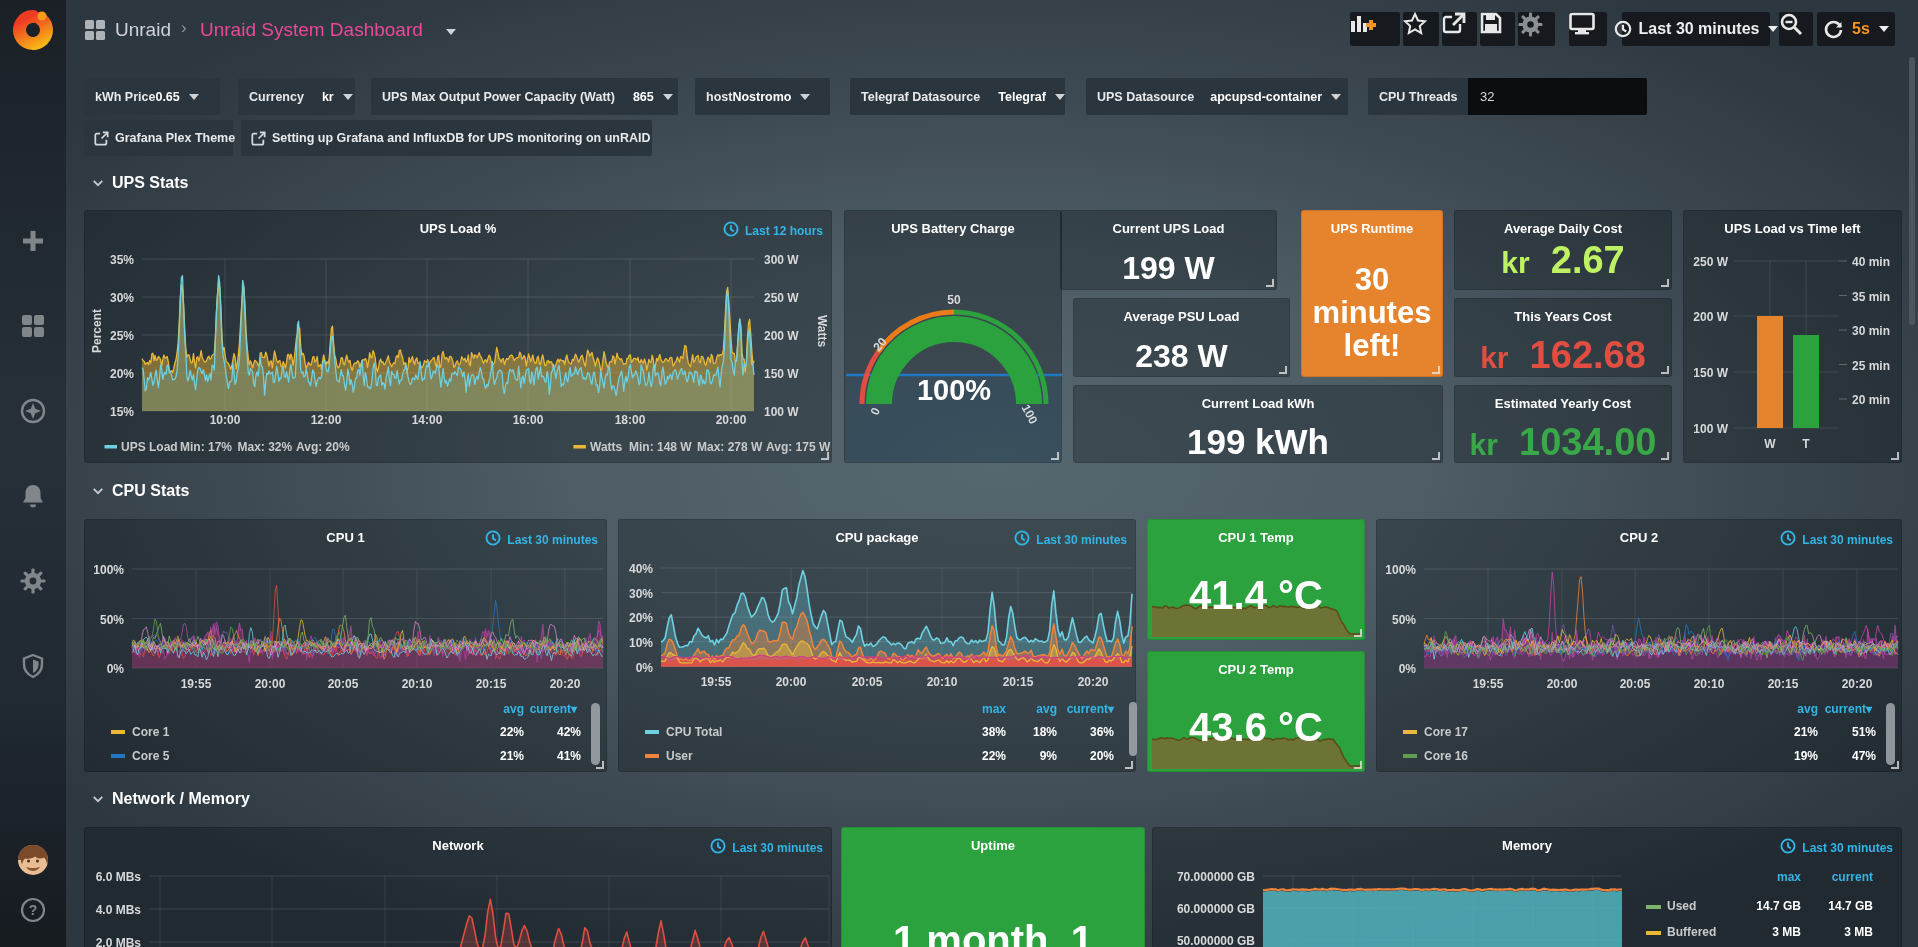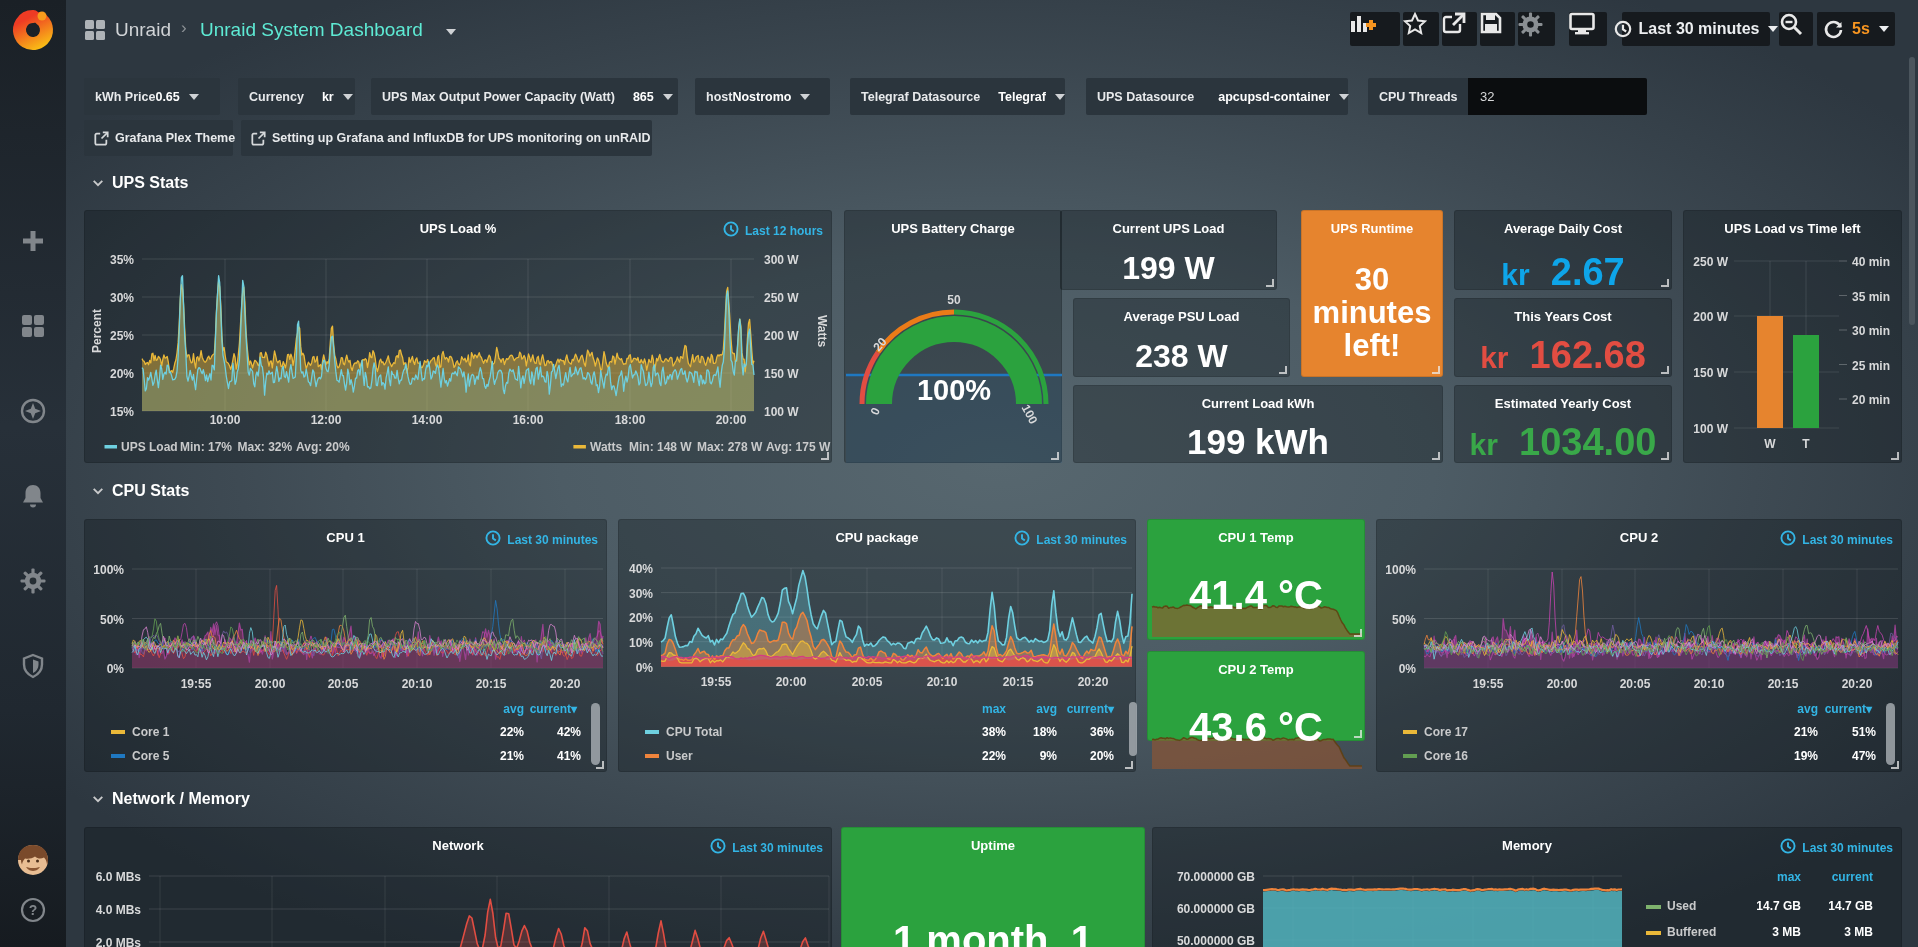--- a/index.html
+++ b/index.html
@@ -83,21 +83,21 @@
 <svg width="22" height="22" style="left:84px;top:19px" viewBox="0 0 22 22">
     <g fill="#aeb3b7">
       <rect x="1" y="1" width="9" height="9" rx="1.5"></rect>
       <rect x="12" y="1" width="9" height="9" rx="1.5"></rect>
       <rect x="1" y="12" width="9" height="9" rx="1.5"></rect>
       <rect x="12" y="12" width="9" height="9" rx="1.5"></rect>
     </g>
   </svg>
 <div style="position:absolute;left:115px;top:19px;font-size:19px;color:#d0d3d6">Unraid</div>
 <div style="position:absolute;left:181px;top:18px;font-size:17px;color:#8d9296">›</div>
-<div style="position:absolute;left:200px;top:19px;font-size:19px;color:#5eead4">Unraid System Dashboard</div>
+<div style="position:absolute;left:200px;top:19px;font-size:19px;color:#ec4899">Unraid System Dashboard</div>
 <div class="caret" style="position:absolute;left:437px;top:29px;border-left-width:5px;border-right-width:5px;border-top-width:6px"></div>
 <div class="icbtn" style="left:1350px;top:12px;width:50px;height:34px">
     <svg width="26" height="22" viewBox="0 0 26 22">
       <rect x="1" y="9" width="4" height="11" fill="#e8e8e8"></rect>
       <rect x="7" y="4" width="4" height="16" fill="#e8e8e8"></rect>
       <rect x="13" y="11" width="4" height="9" fill="#e8e8e8"></rect>
       <path d="M21 8v10M16 13h10" stroke="#f79520" stroke-width="4"></path>
     </svg>
   </div>
 <div class="icbtn" style="left:1403px;top:12px;width:36px;height:34px">
@@ -184,21 +184,21 @@
     <span style="color:#fff">Nostromo</span>
     <span class="caret"></span>
   </div>
 <div class="vbox" style="left:850px;top:78px;width:215px">
     <span>Telegraf Datasource</span>
     <span style="margin-left:18px;color:#fff">Telegraf</span>
     <span class="caret"></span>
   </div>
 <div class="vbox" style="left:1086px;top:78px;width:262px">
     <span>UPS Datasource</span>
-    <span style="margin-left:24px;color:#fff">apcupsd-container</span>
+    <span style="margin-left:16px;color:#fff">apcupsd-container</span>
     <span class="caret"></span>
   </div>
 <div class="vbox" style="left:1368px;top:78px;width:100px;border-radius:2px 0 0 2px">CPU Threads</div>
 <div style="position:absolute;left:1468px;top:78px;width:179px;height:37px;background:#0b0d0f;border-radius:0 2px 2px 0;color:#d8d9da;font-size:13px;display:flex;align-items:center;padding-left:12px">32</div>
 <div class="vbox" style="left:84px;top:120px;width:149px;height:36px;font-size:12.5px;padding:0 10px"><svg width="15" height="15" viewBox="0 0 17 17" style="position:static;flex:none;margin-right:6px">
       <path d="M7 3H3a1.5 1.5 0 0 0-1.5 1.5V14A1.5 1.5 0 0 0 3 15.5h9.5A1.5 1.5 0 0 0 14 14v-4" fill="none" stroke="#d5d8da" stroke-width="2"></path>
       <path d="M10 1.5h5.5V7" fill="none" stroke="#d5d8da" stroke-width="2"></path>
       <path d="M15 2L8.5 8.5" stroke="#d5d8da" stroke-width="2"></path>
     </svg>Grafana Plex Theme</div>
 <div class="vbox" style="left:241px;top:120px;width:411px;height:36px;font-size:12.5px;padding:0 10px"><svg width="15" height="15" viewBox="0 0 17 17" style="position:static;flex:none;margin-right:6px">
@@ -294,21 +294,21 @@
 <div class="panel" style="left:1073px;top:385px;width:370px;height:78px">
     <div class="ptitle">Current Load kWh</div>
     <div class="bigval" style="top:36px;font-size:35px;color:#fff">199 kWh</div>
   </div>
 <div class="panel op" style="left:1301px;top:210px;width:142px;height:167px">
     <div class="ptitle">UPS Runtime</div>
     <div class="bigval" style="top:52px;font-size:31px;line-height:33px">30<br>minutes<br>left!</div>
   </div>
 <div class="panel" style="left:1454px;top:210px;width:218px;height:80px">
     <div class="ptitle">Average Daily Cost</div>
-    <div class="bigval" style="top:40px;font-size:38px;color:#0ea5e9"><span style="font-size:30px">kr</span>&nbsp;&nbsp;2.67</div>
+    <div class="bigval" style="top:28px;font-size:38px;color:#bef264"><span style="font-size:30px">kr</span>&nbsp;&nbsp;2.67</div>
   </div>
 <div class="panel" style="left:1454px;top:298px;width:218px;height:79px">
     <div class="ptitle">This Years Cost</div>
     <div class="bigval" style="top:35px;font-size:38px;color:#e24d42"><span style="font-size:30px">kr</span>&nbsp;&nbsp;162.68</div>
   </div>
 <div class="panel" style="left:1454px;top:385px;width:218px;height:78px">
     <div class="ptitle">Estimated Yearly Cost</div>
     <div class="bigval" style="top:35px;font-size:38px;color:#39a849"><span style="font-size:30px">kr</span>&nbsp;&nbsp;1034.00</div>
   </div>
 <div class="panel" style="left:1683px;top:210px;width:219px;height:253px">
@@ -495,21 +495,21 @@
     </svg>
   </div>
 <div class="panel gp" style="left:1147px;top:519px;width:218px;height:121px">
     <svg width="218" height="121" viewBox="0 0 218 121">
       <polygon points="4.0,117.0 4.0,87.1 5.5,86.5 7.0,87.0 8.5,87.0 10.0,87.7 11.6,87.2 13.1,87.7 14.6,87.9 16.1,86.4 17.6,86.1 19.1,86.3 20.6,88.2 22.1,87.6 23.6,87.5 25.2,87.0 26.7,87.9 28.2,88.2 29.7,88.4 31.2,87.9 32.7,87.0 34.2,86.2 35.7,85.3 37.2,85.4 38.7,85.0 40.3,85.3 41.8,85.4 43.3,86.1 44.8,87.3 46.3,88.0 47.8,89.0 49.3,87.7 50.8,86.9 52.3,85.8 53.9,85.9 55.4,86.2 56.9,86.6 58.4,87.3 59.9,87.0 61.4,87.2 62.9,86.8 64.4,87.3 65.9,87.2 67.5,87.3 69.0,86.8 70.5,86.8 72.0,87.6 73.5,87.2 75.0,87.7 76.5,87.2 78.0,88.0 79.5,87.7 81.1,87.3 82.6,86.6 84.1,86.5 85.6,87.1 87.1,87.6 88.6,87.4 90.1,86.7 91.6,87.1 93.1,87.5 94.6,88.6 96.2,88.2 97.7,88.4 99.2,87.4 100.7,86.8 102.2,86.0 103.7,85.9 105.2,87.5 106.7,87.4 108.2,87.6 109.8,87.0 111.3,89.0 112.8,89.2 114.3,88.6 115.8,85.5 117.3,85.4 118.8,85.7 120.3,87.5 121.8,87.6 123.4,86.8 124.9,85.7 126.4,86.0 127.9,87.3 129.4,87.5 130.9,86.1 132.4,86.0 133.9,86.0 135.4,86.7 136.9,86.3 138.5,86.8 140.0,87.1 141.5,86.9 143.0,86.3 144.5,86.5 146.0,86.9 147.5,86.8 149.0,87.6 150.5,86.9 152.1,87.1 153.6,86.4 155.1,87.8 156.6,88.5 158.1,88.1 159.6,87.8 161.1,87.4 162.6,88.6 164.1,88.6 165.7,87.9 167.2,86.8 168.7,85.2 170.2,86.4 171.7,86.9 173.2,88.1 174.7,87.6 176.2,86.8 177.7,87.1 179.3,87.5 180.8,87.6 182.3,88.5 183.8,89.1 185.3,89.2 186.8,89.9 188.3,90.7 189.8,92.9 191.3,96.8 192.8,100.0 194.4,103.1 195.9,104.8 197.4,107.8 198.9,110.2 200.4,112.3 201.9,113.9 203.4,114.0 204.9,114.0 206.4,114.0 208.0,114.0 209.5,114.0 211.0,114.0 212.5,114.0 214.0,114.0 214.0,117.0" fill="rgba(148,86,48,0.62)" stroke="none"></polygon>
       <polyline points="4.0,87.1 5.5,86.5 7.0,87.0 8.5,87.0 10.0,87.7 11.6,87.2 13.1,87.7 14.6,87.9 16.1,86.4 17.6,86.1 19.1,86.3 20.6,88.2 22.1,87.6 23.6,87.5 25.2,87.0 26.7,87.9 28.2,88.2 29.7,88.4 31.2,87.9 32.7,87.0 34.2,86.2 35.7,85.3 37.2,85.4 38.7,85.0 40.3,85.3 41.8,85.4 43.3,86.1 44.8,87.3 46.3,88.0 47.8,89.0 49.3,87.7 50.8,86.9 52.3,85.8 53.9,85.9 55.4,86.2 56.9,86.6 58.4,87.3 59.9,87.0 61.4,87.2 62.9,86.8 64.4,87.3 65.9,87.2 67.5,87.3 69.0,86.8 70.5,86.8 72.0,87.6 73.5,87.2 75.0,87.7 76.5,87.2 78.0,88.0 79.5,87.7 81.1,87.3 82.6,86.6 84.1,86.5 85.6,87.1 87.1,87.6 88.6,87.4 90.1,86.7 91.6,87.1 93.1,87.5 94.6,88.6 96.2,88.2 97.7,88.4 99.2,87.4 100.7,86.8 102.2,86.0 103.7,85.9 105.2,87.5 106.7,87.4 108.2,87.6 109.8,87.0 111.3,89.0 112.8,89.2 114.3,88.6 115.8,85.5 117.3,85.4 118.8,85.7 120.3,87.5 121.8,87.6 123.4,86.8 124.9,85.7 126.4,86.0 127.9,87.3 129.4,87.5 130.9,86.1 132.4,86.0 133.9,86.0 135.4,86.7 136.9,86.3 138.5,86.8 140.0,87.1 141.5,86.9 143.0,86.3 144.5,86.5 146.0,86.9 147.5,86.8 149.0,87.6 150.5,86.9 152.1,87.1 153.6,86.4 155.1,87.8 156.6,88.5 158.1,88.1 159.6,87.8 161.1,87.4 162.6,88.6 164.1,88.6 165.7,87.9 167.2,86.8 168.7,85.2 170.2,86.4 171.7,86.9 173.2,88.1 174.7,87.6 176.2,86.8 177.7,87.1 179.3,87.5 180.8,87.6 182.3,88.5 183.8,89.1 185.3,89.2 186.8,89.9 188.3,90.7 189.8,92.9 191.3,96.8 192.8,100.0 194.4,103.1 195.9,104.8 197.4,107.8 198.9,110.2 200.4,112.3 201.9,113.9 203.4,114.0 204.9,114.0 206.4,114.0 208.0,114.0 209.5,114.0 211.0,114.0 212.5,114.0 214.0,114.0" fill="none" stroke="rgba(95,62,14,0.85)" stroke-width="1.5" stroke-opacity="1.0" stroke-linejoin="round"></polyline>
     </svg>
     <div class="ptitle">CPU 1 Temp</div>
     <div class="bigval" style="top:53px;font-size:40px">41.4 °C</div>
   </div>
-<div class="panel gp" style="left:1147px;top:651px;width:218px;height:90px">
+<div class="panel gp" style="left:1147px;top:651px;width:218px;height:121px">
     <svg width="218" height="121" viewBox="0 0 218 121">
       <polygon points="4.0,117.0 4.0,87.4 5.5,87.3 7.0,87.9 8.5,87.3 10.0,87.2 11.6,86.2 13.1,85.8 14.6,86.3 16.1,86.2 17.6,86.7 19.1,85.7 20.6,86.4 22.1,85.9 23.6,86.2 25.2,86.4 26.7,87.1 28.2,87.7 29.7,87.9 31.2,88.4 32.7,87.9 34.2,86.9 35.7,85.7 37.2,86.4 38.7,87.2 40.3,86.9 41.8,85.9 43.3,85.6 44.8,85.4 46.3,86.3 47.8,86.4 49.3,87.6 50.8,88.2 52.3,88.4 53.9,88.3 55.4,87.5 56.9,86.8 58.4,86.5 59.9,86.1 61.4,86.8 62.9,86.5 64.4,86.3 65.9,86.0 67.5,85.4 69.0,85.5 70.5,85.7 72.0,86.3 73.5,87.9 75.0,88.2 76.5,87.6 78.0,85.9 79.5,84.7 81.1,85.1 82.6,85.8 84.1,86.5 85.6,86.9 87.1,87.0 88.6,86.8 90.1,87.0 91.6,86.8 93.1,86.8 94.6,87.0 96.2,87.5 97.7,87.3 99.2,87.5 100.7,87.3 102.2,87.5 103.7,87.0 105.2,87.0 106.7,88.2 108.2,87.5 109.8,87.3 111.3,86.5 112.8,86.9 114.3,86.1 115.8,86.0 117.3,86.3 118.8,86.9 120.3,86.4 121.8,86.7 123.4,87.0 124.9,88.3 126.4,87.7 127.9,86.8 129.4,86.5 130.9,86.5 132.4,87.1 133.9,86.5 135.4,85.9 136.9,86.4 138.5,86.9 140.0,87.9 141.5,87.6 143.0,87.4 144.5,87.2 146.0,87.7 147.5,86.3 149.0,86.1 150.5,85.8 152.1,85.7 153.6,85.5 155.1,85.7 156.6,86.7 158.1,86.4 159.6,86.1 161.1,86.9 162.6,87.9 164.1,88.4 165.7,87.2 167.2,86.0 168.7,86.1 170.2,87.8 171.7,89.1 173.2,88.7 174.7,87.8 176.2,87.5 177.7,87.5 179.3,87.0 180.8,86.9 182.3,87.1 183.8,87.4 185.3,87.3 186.8,89.8 188.3,91.7 189.8,93.6 191.3,95.2 192.8,98.9 194.4,102.4 195.9,105.7 197.4,107.6 198.9,109.9 200.4,112.1 201.9,114.0 203.4,114.0 204.9,114.0 206.4,114.0 208.0,114.0 209.5,114.0 211.0,114.0 212.5,114.0 214.0,114.0 214.0,117.0" fill="rgba(148,86,48,0.62)" stroke="none"></polygon>
       <polyline points="4.0,87.4 5.5,87.3 7.0,87.9 8.5,87.3 10.0,87.2 11.6,86.2 13.1,85.8 14.6,86.3 16.1,86.2 17.6,86.7 19.1,85.7 20.6,86.4 22.1,85.9 23.6,86.2 25.2,86.4 26.7,87.1 28.2,87.7 29.7,87.9 31.2,88.4 32.7,87.9 34.2,86.9 35.7,85.7 37.2,86.4 38.7,87.2 40.3,86.9 41.8,85.9 43.3,85.6 44.8,85.4 46.3,86.3 47.8,86.4 49.3,87.6 50.8,88.2 52.3,88.4 53.9,88.3 55.4,87.5 56.9,86.8 58.4,86.5 59.9,86.1 61.4,86.8 62.9,86.5 64.4,86.3 65.9,86.0 67.5,85.4 69.0,85.5 70.5,85.7 72.0,86.3 73.5,87.9 75.0,88.2 76.5,87.6 78.0,85.9 79.5,84.7 81.1,85.1 82.6,85.8 84.1,86.5 85.6,86.9 87.1,87.0 88.6,86.8 90.1,87.0 91.6,86.8 93.1,86.8 94.6,87.0 96.2,87.5 97.7,87.3 99.2,87.5 100.7,87.3 102.2,87.5 103.7,87.0 105.2,87.0 106.7,88.2 108.2,87.5 109.8,87.3 111.3,86.5 112.8,86.9 114.3,86.1 115.8,86.0 117.3,86.3 118.8,86.9 120.3,86.4 121.8,86.7 123.4,87.0 124.9,88.3 126.4,87.7 127.9,86.8 129.4,86.5 130.9,86.5 132.4,87.1 133.9,86.5 135.4,85.9 136.9,86.4 138.5,86.9 140.0,87.9 141.5,87.6 143.0,87.4 144.5,87.2 146.0,87.7 147.5,86.3 149.0,86.1 150.5,85.8 152.1,85.7 153.6,85.5 155.1,85.7 156.6,86.7 158.1,86.4 159.6,86.1 161.1,86.9 162.6,87.9 164.1,88.4 165.7,87.2 167.2,86.0 168.7,86.1 170.2,87.8 171.7,89.1 173.2,88.7 174.7,87.8 176.2,87.5 177.7,87.5 179.3,87.0 180.8,86.9 182.3,87.1 183.8,87.4 185.3,87.3 186.8,89.8 188.3,91.7 189.8,93.6 191.3,95.2 192.8,98.9 194.4,102.4 195.9,105.7 197.4,107.6 198.9,109.9 200.4,112.1 201.9,114.0 203.4,114.0 204.9,114.0 206.4,114.0 208.0,114.0 209.5,114.0 211.0,114.0 212.5,114.0 214.0,114.0" fill="none" stroke="rgba(95,62,14,0.85)" stroke-width="1.5" stroke-opacity="1.0" stroke-linejoin="round"></polyline>
     </svg>
     <div class="ptitle">CPU 2 Temp</div>
     <div class="bigval" style="top:53px;font-size:40px">43.6 °C</div>
   </div>
 <div class="panel" style="left:84px;top:827px;width:748px;height:190px">
     <div class="ptitle">Network</div>
     <div class="trange" style="right:8px"><svg width="16" height="16" viewBox="0 0 17 17" style="position:static;margin-right:6px;vertical-align:-2px">

